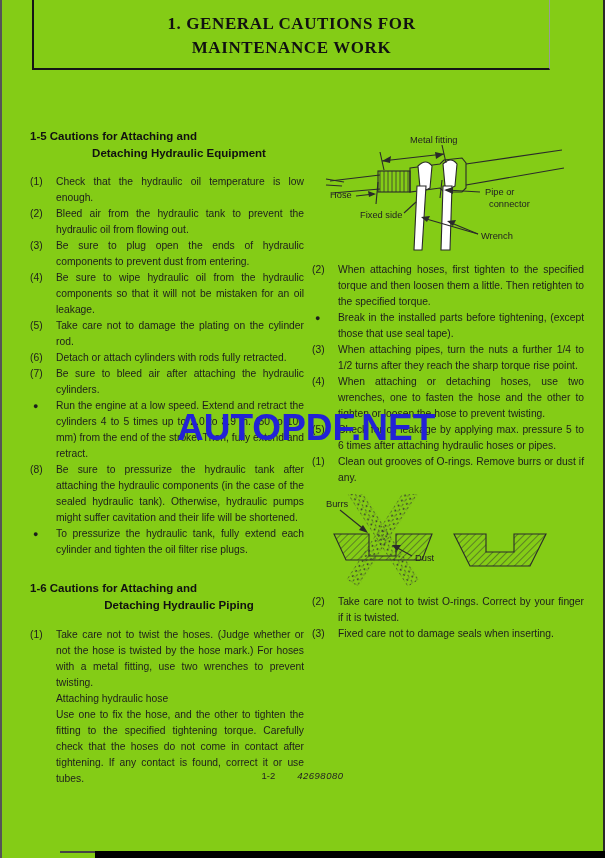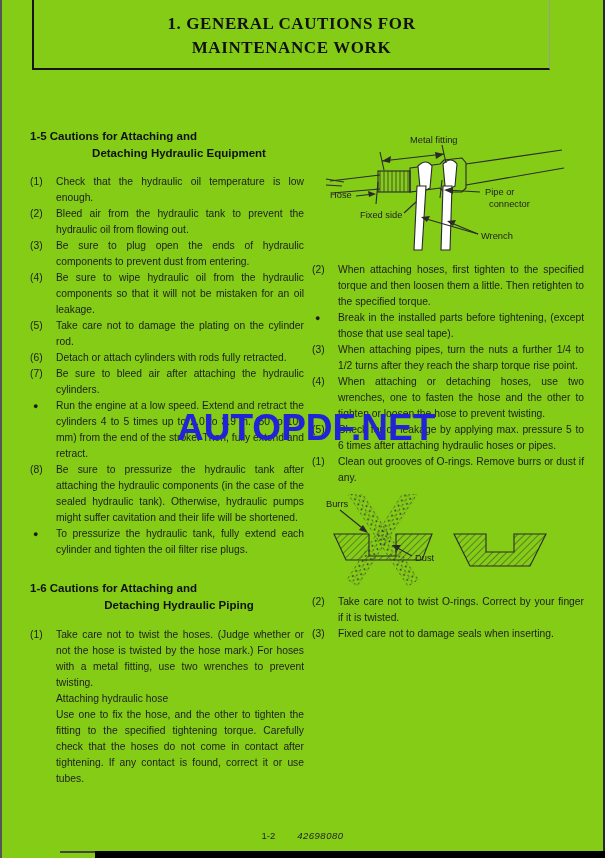--- a/index.html
+++ b/index.html
@@ -62,21 +62,21 @@
 
   .watermark {
     position: absolute; left: 177px; top: 407px;
     font-size: 37px; font-weight: bold;
     letter-spacing: 0px;
     color: #2222d6;
     z-index: 5;
     white-space: nowrap;
   }
   .footer {
-    position: absolute; left: 0; top: 830px; width: 605px;
+    position: absolute; left: 0; top: 770px; width: 605px;
     display: flex; justify-content: center; gap: 22px;
     font-size: 9.5px; color: #222;
   }
   .footer .code { font-style: italic; letter-spacing: 0.5px; }
 </style>
 </head>
 <body>
 
 <div class="page">
   <div class="edge-left"></div>

